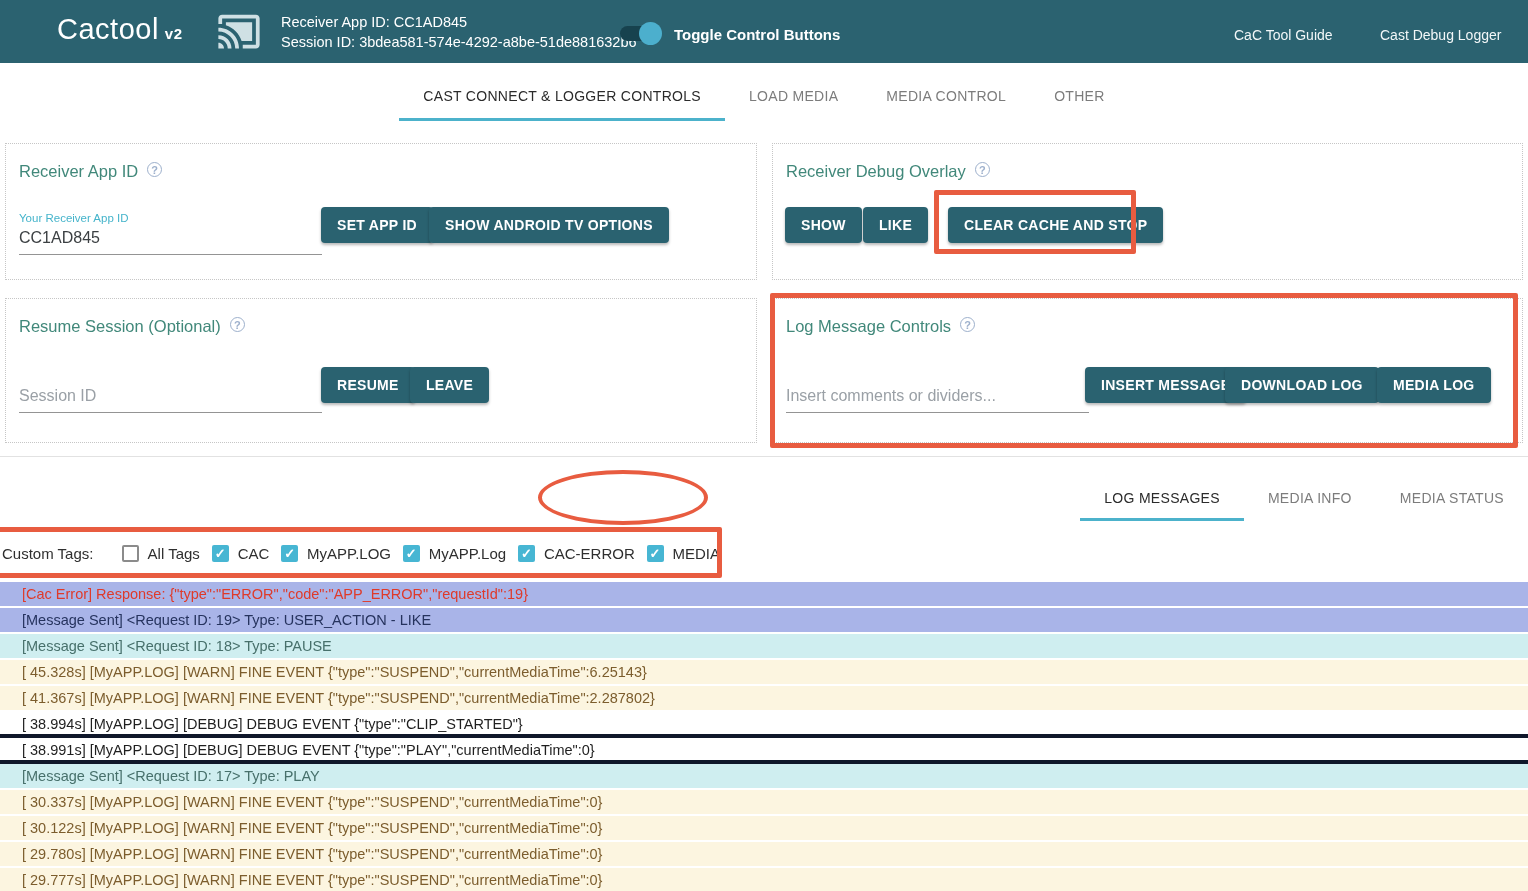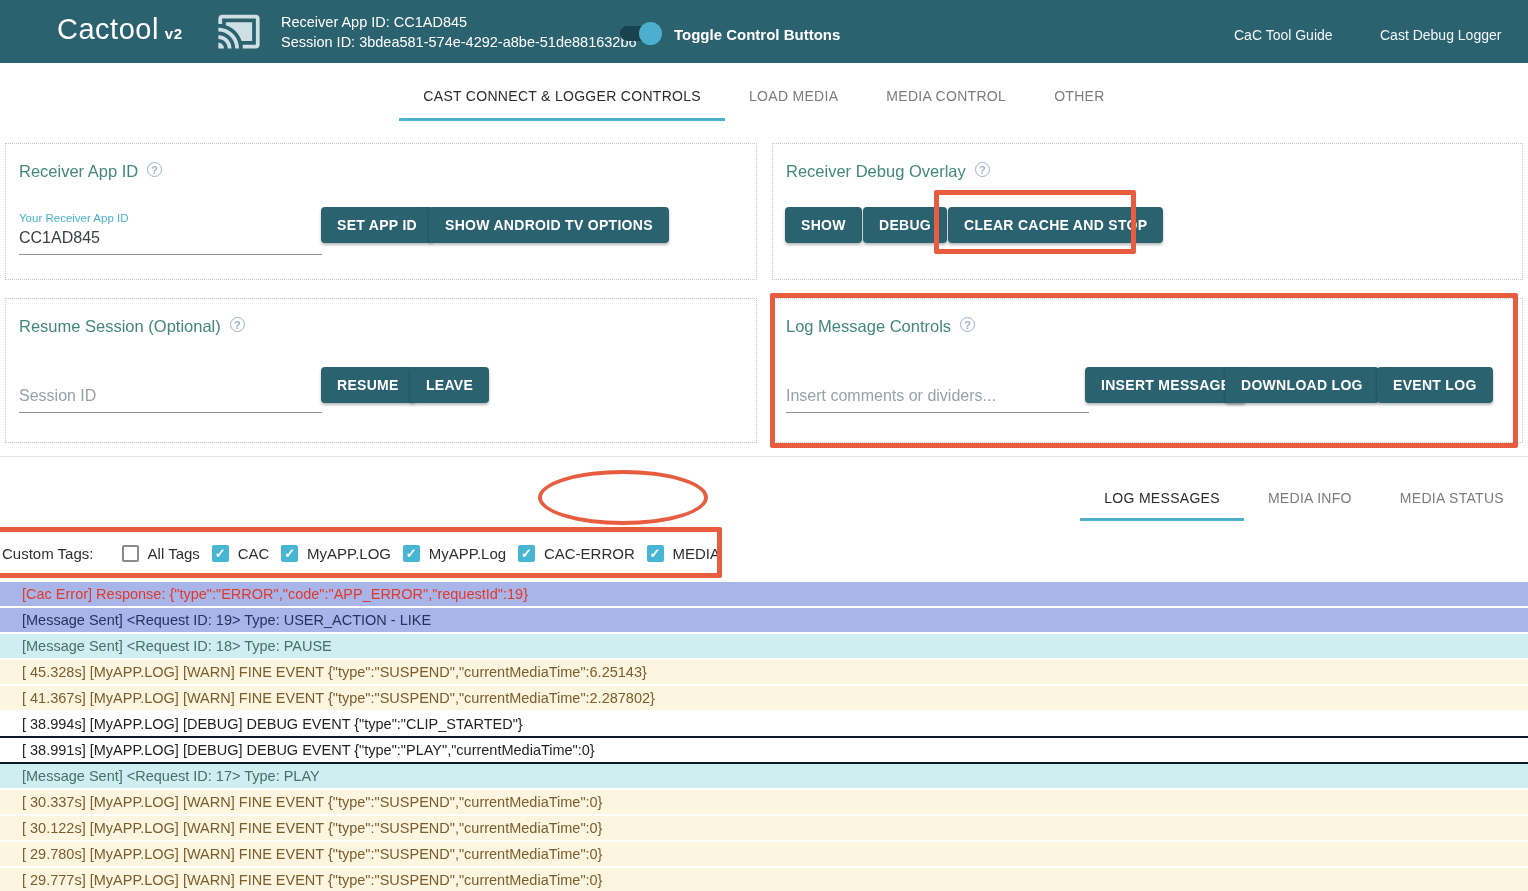--- a/index.html
+++ b/index.html
@@ -67,21 +67,21 @@
   .gap-a { width:10px; } .gap-b { width:26px; }
 
   
   .log-rows { position:absolute; left:0; top:582px; width:1528px; }
   .log-row { width:1528px; height:26px; line-height:24px; padding-left:22px; font-size:14.5px;
     border-bottom:2px solid #fff; white-space:nowrap; overflow:hidden; }
   .log-row[data-level="error"]     { background:#a9b4e8; color:#df3a2a; }
   .log-row[data-level="sent-blue"] { background:#a9b4e8; color:#26335e; }
   .log-row[data-level="sent"]      { background:#cfeef0; color:#47706b; }
   .log-row[data-level="warn"]      { background:#fcf5e0; color:#7c5d2d; }
-  .log-row[data-level="debug"]     { background:#ffffff; color:#1f1f1f; border-bottom:2px solid #0f172a; height:26px; }
+  .log-row[data-level="debug"]     { background:#ffffff; color:#1f1f1f; border-bottom:4px solid #0f172a; height:26px; }
 </style>
 </head>
 <body>
 
 <div id="app">
 
   <div class="header">
     <div class="brand">
       <span>Cactool</span><span class="ver">v2</span>
     </div>
@@ -115,42 +115,42 @@
     <input class="uline-input" style="top: 83px;" value="CC1AD845">
     <button class="btn" style="left:315px;top:63px;">SET APP ID</button>
     <button class="btn" style="left:423px;top:63px;">SHOW ANDROID TV OPTIONS</button>
   </div>
 
   <div class="panel p-r1-right">
     <div class="panel-heading">
       <span>Receiver Debug Overlay</span><span class="help-icon"></span>
     </div>
     <button class="btn" style="left:12px;top:63px;">SHOW</button>
-    <button class="btn" style="left:90px;top:63px;">DEBUG</button>
+    <button class="btn" style="left:90px;top:63px;">LIKE</button>
     <button class="btn" style="left:175px;top:63px;">CLEAR CACHE AND STOP</button>
   </div>
   <div class="ann" style="left:934px;top:190px;width:202px;height:64px;"></div>
 
   <div class="panel p-r2-left">
     <div class="panel-heading">
       <span>Resume Session (Optional)</span><span class="help-icon"></span>
     </div>
     <input class="uline-input" style="top: 86px;" placeholder="Session ID">
     <button class="btn" style="left:315px;top:68px;">RESUME</button>
     <button class="btn" style="left:404px;top:68px;">LEAVE</button>
   </div>
 
   <div class="panel p-r2-right">
     <div class="panel-heading">
       <span>Log Message Controls</span><span class="help-icon"></span>
     </div>
     <input class="uline-input" style="top: 86px;" placeholder="Insert comments or dividers...">
     <button class="btn" style="left:312px;top:68px;">INSERT MESSAGE</button>
     <button class="btn" style="left:452px;top:68px;">DOWNLOAD LOG</button>
-    <button class="btn" style="left:604px;top:68px;">EVENT LOG</button>
+    <button class="btn" style="left:604px;top:68px;">MEDIA LOG</button>
   </div>
   <div class="ann" style="left:770px;top:293px;width:748px;height:155px;"></div>
 
   <div class="section-divider"></div>
 
   <div class="log-tabs">
     <div class="nav-tab active">LOG MESSAGES</div>
     <div class="nav-tab">MEDIA INFO</div>
     <div class="nav-tab">MEDIA STATUS</div>
   </div>

